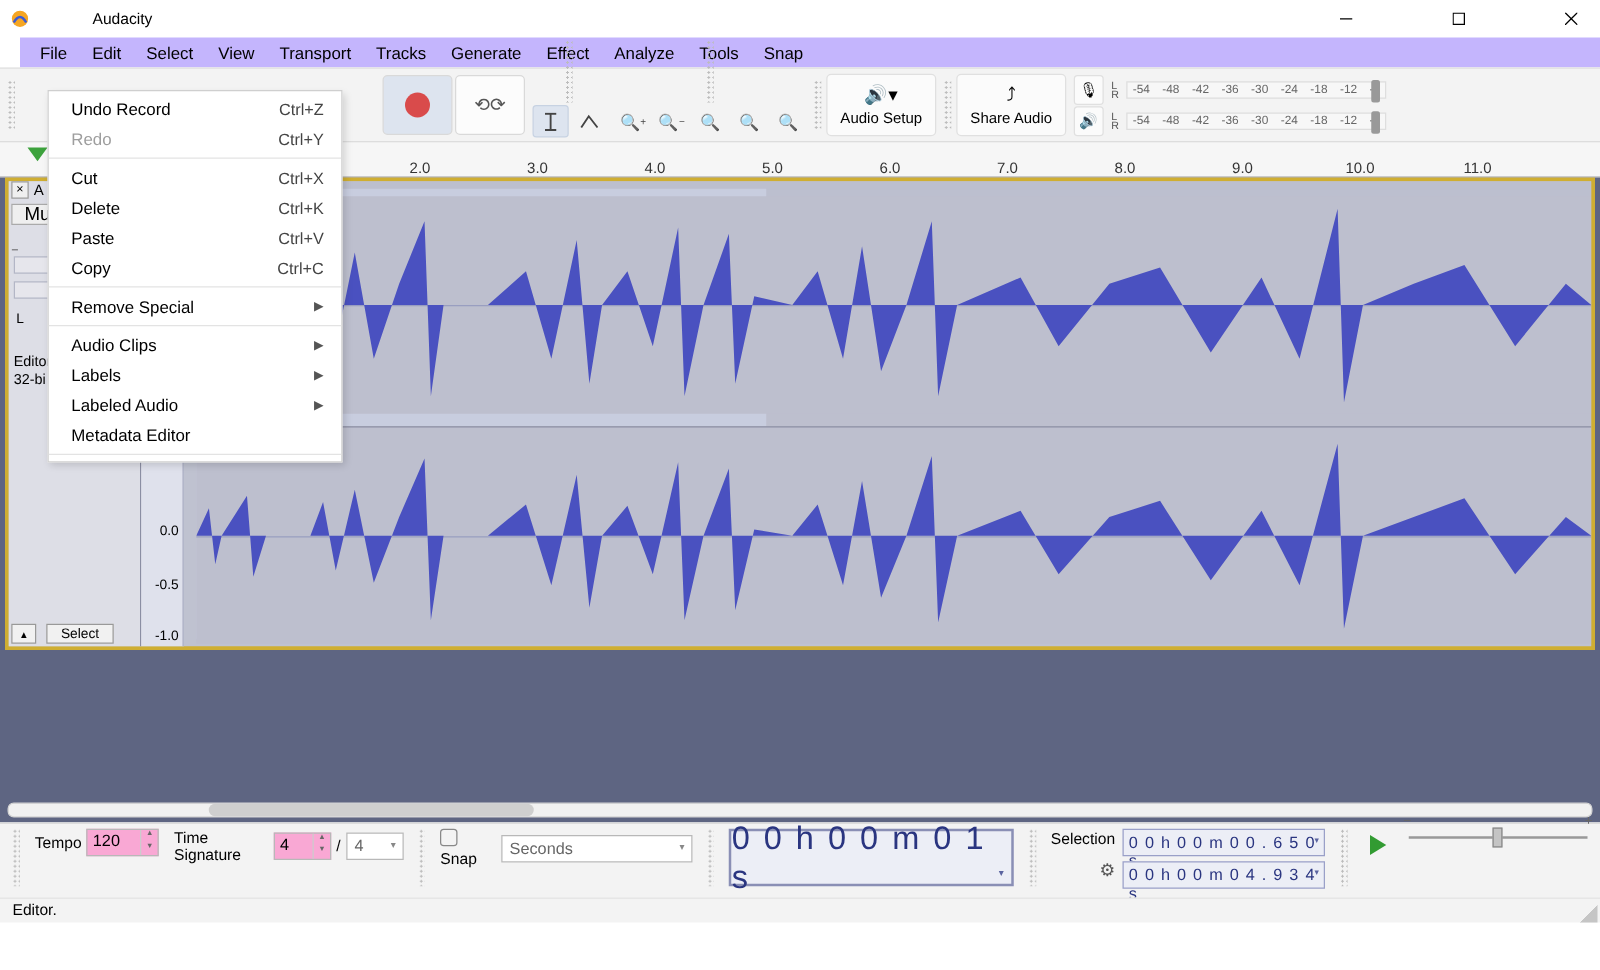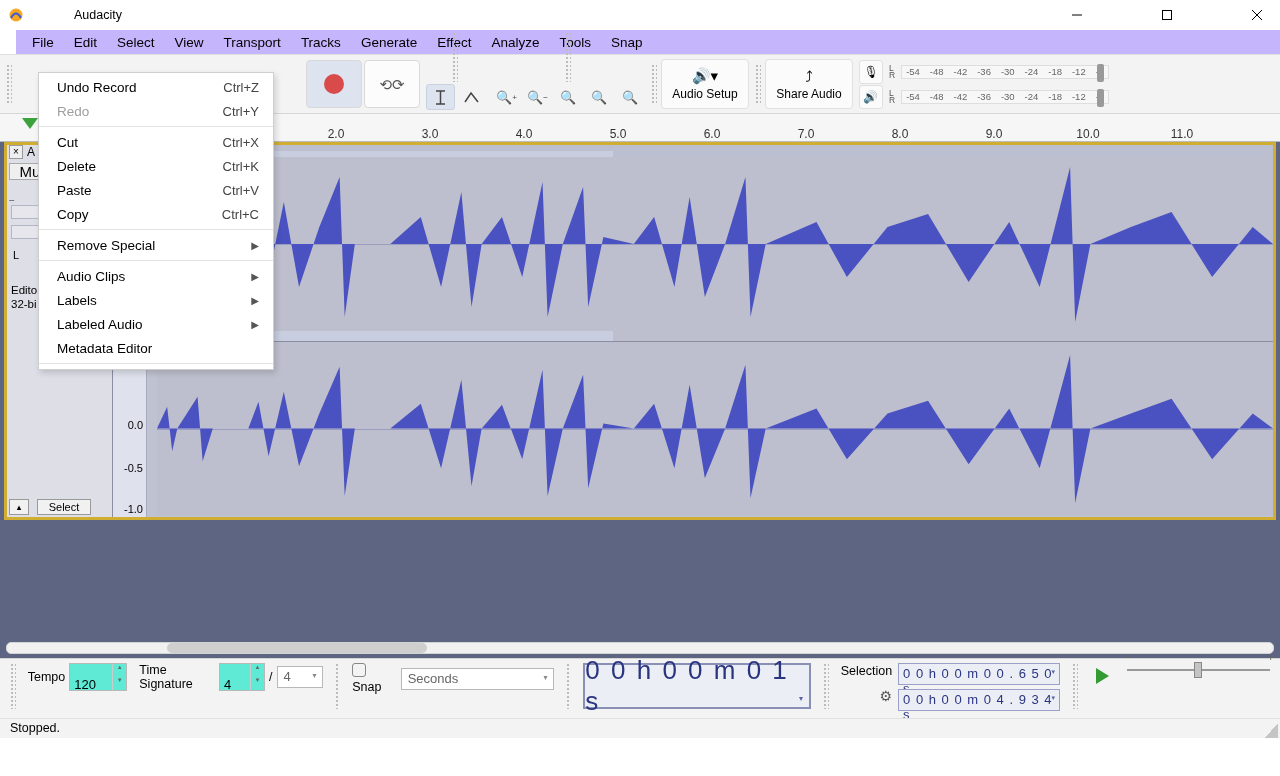--- a/index.html
+++ b/index.html
@@ -87,21 +87,21 @@
 
 
 .hscroll { position: absolute; left: 6px; right: 6px; bottom: 4px; height: 12px; background: #f1f1f1; border: 1px solid #d3d3d3; border-radius: 5px; }
 .hscroll .thumb { position: absolute; left: 160px; width: 260px; top: 0; bottom: 0; background: #cfcfcf; border-radius: 5px; }
 
 
 .timebar { position: relative; height: 60px; background: #f3f3f3; border-top: 1px solid #d5d5d5; display: flex; align-items: flex-start; padding: 4px 10px; gap: 12px; font-size: 12.5px; }
 .timebar .grip { width: 6px; height: 46px; background-image: radial-gradient(#bcbcbc 1px, transparent 1px); background-size: 4px 4px; }
 .field-col { display: flex; flex-direction: row; gap: 4px; align-items: center; }
 .field-col .lab { font-size: 12.5px; }
-.spin { width: 58px; height: 22px; border: 1px solid #b8b8b8; background: #5eead4; padding: 13px 4px; font-size: 13px; position: relative; }
+.spin { width: 58px; height: 22px; border: 1px solid #b8b8b8; background: #f9a8d4; padding: 1px 4px; font-size: 13px; position: relative; }
 .spin .arrows { position: absolute; right: 0; top: 0; bottom: 0; width: 14px; display: flex; flex-direction: column; }
 .spin .arrows span { flex: 1; font-size: 6px; text-align: center; color: #666; border-left: 1px solid #ccc; }
 .select-box { width: 160px; height: 22px; border: 1px solid #b8b8b8; background: #fff; padding: 2px 6px; font-size: 13px; color: #666; position: relative; }
 .select-box .dd { position: absolute; right: 5px; top: 4px; font-size: 8px; color: #888; }
 .ts-row { display: flex; align-items: center; gap: 4px; }
 .snap-check { width: 14px; height: 14px; border: 1px solid #888; border-radius: 3px; display: inline-block; }
 .bigtime { width: 238px; height: 46px; border: 2px solid #8a8fb5; background: #eceef6; display: flex; align-items: center; justify-content: center; letter-spacing: 2px; font-size: 26px; color: #2a3580; font-family: "Segoe UI", monospace; position: relative; }
 .bigtime .dd { position: absolute; right: 4px; bottom: 4px; font-size: 8px; color: #5b64a0; }
 .sel-block { display: flex; align-items: flex-start; gap: 6px; }
 .sel-block .sb-label { font-size: 12.5px; line-height: 1; }
@@ -399,21 +399,21 @@
     </span>
   <div class="speed-slider">
     <span class="minus">−</span>
     <div class="track"></div>
     <div class="th"></div>
     <span class="plus">+</span>
   </div>
 </div>
 
 <div class="statusbar">
-  <span>Stopped.</span>
+  <span>Editor.</span>
   <span class="grip-btm"></span>
 </div>
 
 <div class="menu">
   <div class="mi">
       <span class="label">Undo Record</span>
       <span class="accel">Ctrl+Z</span>
     </div>
   <div class="mi disabled">
       <span class="label">Redo</span>

